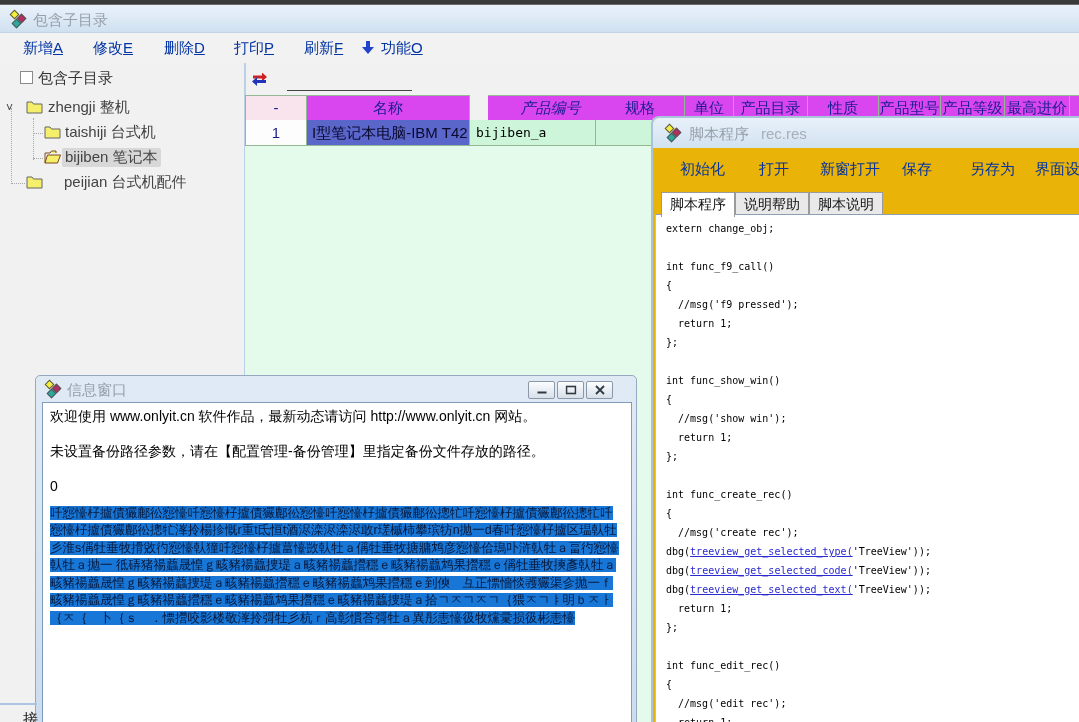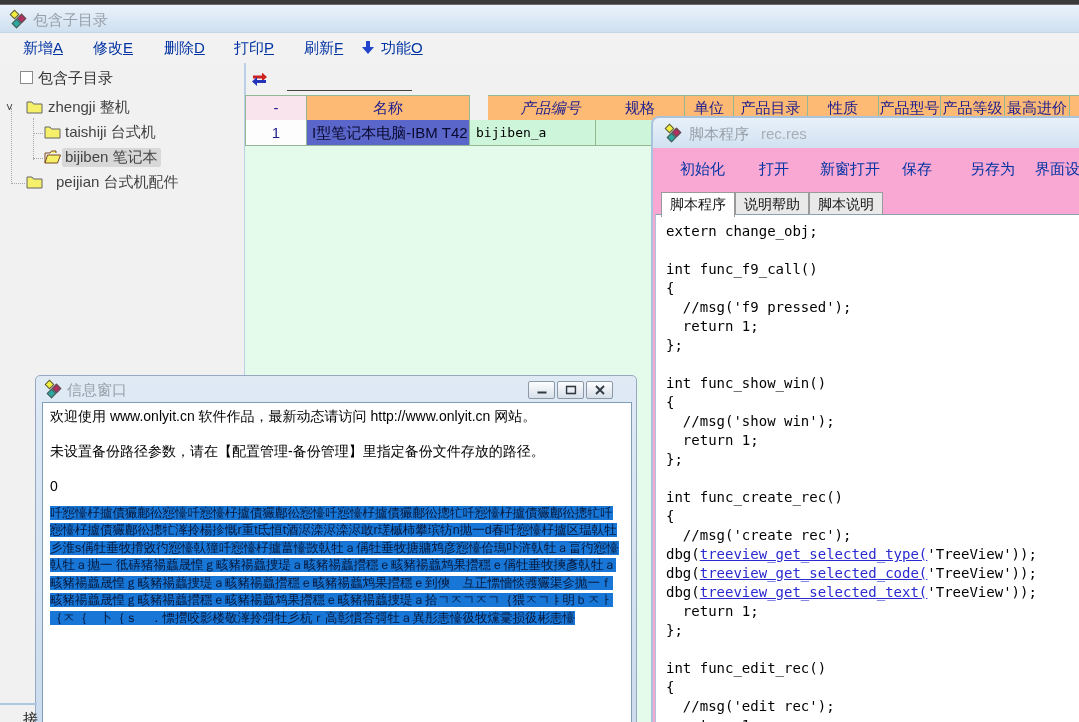--- a/index.html
+++ b/index.html
@@ -37,38 +37,38 @@
   .chev { position:absolute; font-size:12px; color:#444; }
   .folder-icon { position:absolute; width:17px; height:14px; }
   .dots { position:absolute; border-left:1px dotted #a8a8a8; }
   .dots-h { position:absolute; border-top:1px dotted #a8a8a8; }
 
   
   #filter-icon { left:251px; top:73px; width:17px; height:14px; cursor:pointer; }
   #filter-input { left:287px; top:74px; width:125px; height:17px; border:none; border-bottom:1px solid #444; background:transparent; font-size:13px; }
 
   
-  .hcell { position:absolute; top:95px; height:26px; background:#fdba74; border:1px solid #94b894; border-left:none;
+  .hcell { position:absolute; top:95px; height:26px; background:#d946ef; border:1px solid #94b894; border-left:none;
     color:#1c1c8e; font-size:15px; text-align:center; line-height:24px; }
   .hcell.first { border-left:1px solid #94b894; background:#f9e4ee; }
   .rcell { position:absolute; top:120px; height:26px; border-right:1px solid #94b894; border-bottom:1px solid #94b894; font-size:15px; line-height:25px; }
   #mint-bg { left:245px; top:146px; width:834px; height:576px; background:#e4fbec; }
 
   
-  #script-window { left:651px; top:116px; width:428px; height:606px; background:#f9a8d4;
+  #script-window { left:651px; top:116px; width:428px; height:606px; background:#eab308;
     border:2px solid #aac3dc; border-radius:8px 0 0 0; border-right:none; border-bottom:none; }
   #script-titlebar { position:absolute; left:0; top:0; width:100%; height:30px;
     background:linear-gradient(#e8f1fa,#d2e2f1); border-radius:6px 0 0 0; }
   .sw-tb-item { position:absolute; top:42px; color:#0233a2; font-size:15px; white-space:nowrap; cursor:default; }
   .tab { position:absolute; top:74px; height:23px; padding:0 8px; font-size:14px; color:#111; line-height:22px;
     background:#e9e9e9; border:1px solid #9a9a9a; border-bottom:none; }
   .tab.active { background:#fff; height:25px; z-index:2; }
   #code-area { position:absolute; left:2px; top:96px; right:0; bottom:0; background:#fff;
     border-top:1px solid #8aa0b4; border-left:1px solid #b0c4d8; padding:8px 0 0 10px;
-    font-family:"DejaVu Sans Mono", monospace; font-size:14px; color:#000; }
+    font-family:"DejaVu Sans Mono", monospace; font-size:10px; color:#000; }
   .code-line { height:19px; white-space:pre; }
   .code-link { color:#2a2ad0; text-decoration:underline; cursor:pointer; }
 
   
   #info-dialog { left:35px; top:375px; width:602px; height:360px;
     background:linear-gradient(#dfeaf5,#ccdcee); border:1px solid #97a9c0; border-radius:5px 5px 0 0; }
   #dialog-titlebar { position:absolute; left:0; top:0; width:100%; height:26px; }
   .dlg-btn { position:absolute; top:5px; width:27px; height:18px; background:linear-gradient(#fcfdfe,#d8e0ea);
     border:1px solid #8a98a8; border-radius:2px; cursor:pointer; }
   .dlg-btn svg { position:absolute; left:50%; top:50%; transform:translate(-50%,-50%); }
@@ -126,21 +126,21 @@
         <path d="M1 3 L6 3 L7.5 1 L12 1 L12 3" fill="#f5ef6a" stroke="#7a4a20"></path>
         <path d="M1 13 L3.5 5 L16.5 5 L13.5 13 Z" fill="#f5ef6a" stroke="#7a4a20"></path>
         <path d="M1 13 L1 3" stroke="#7a4a20"></path>
       </svg>
       <span class="tree-label sel" style="left: 65px;">bijiben 笔记本</span>
     </div>
     <div class="tree-item abs" style="top: 172px; left: 0px;">
       <svg class="folder-icon" viewBox="0 0 17 14" style="left: 26px; top: 3px;">
         <path d="M1 13 L1 2 L6 2 L7.5 4 L16 4 L16 13 Z" fill="#f5ef6a" stroke="#666"></path>
       </svg>
-      <span class="tree-label" style="left: 56px; text-align: center;">peijian 台式机配件</span>
+      <span class="tree-label" style="left: 64px; text-align: center;">peijian 台式机配件</span>
     </div>
     <div class="dots abs" style="left: 11px; top: 108px; height: 76px;"></div>
     <div class="dots abs" style="left: 33px; top: 118px; height: 42px;"></div>
     <div class="dots-h abs" style="left: 11px; top: 183px; width: 14px;"></div>
     <div class="dots-h abs" style="left: 33px; top: 133px; width: 10px;"></div>
     <div class="dots-h abs" style="left: 33px; top: 158px; width: 10px;"></div>
   </div>
 <div class="abs" id="divider-v"></div>
 
 <svg class="abs" id="filter-icon" viewBox="0 0 17 14">

